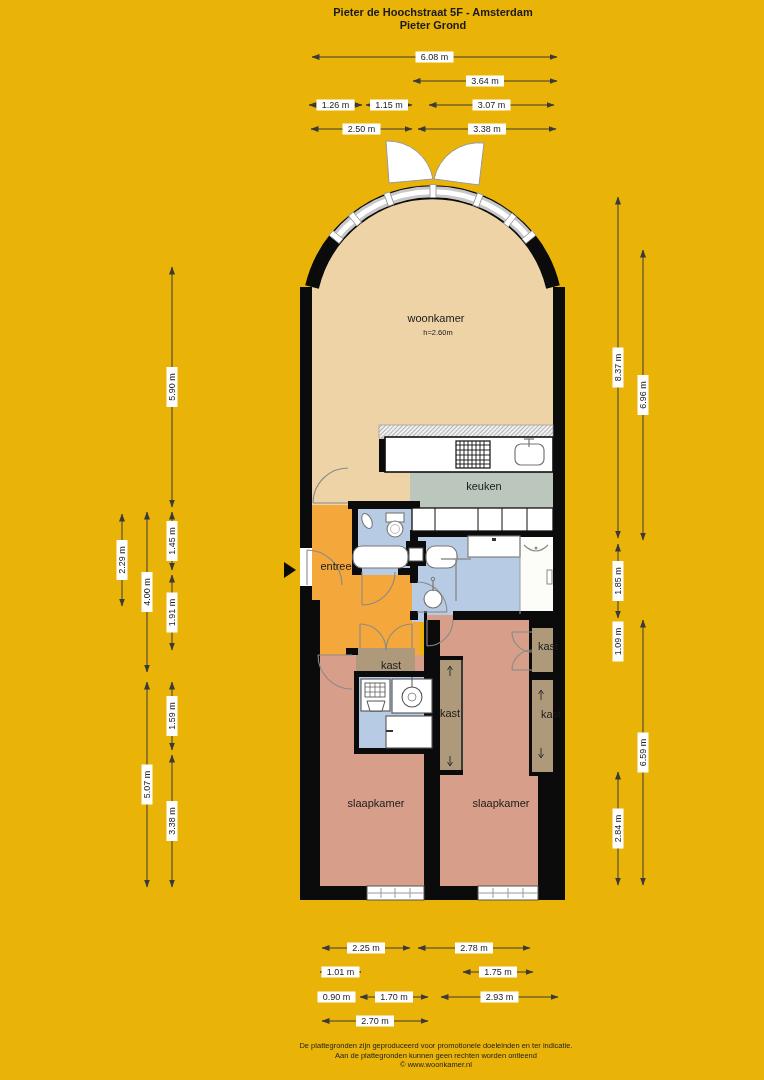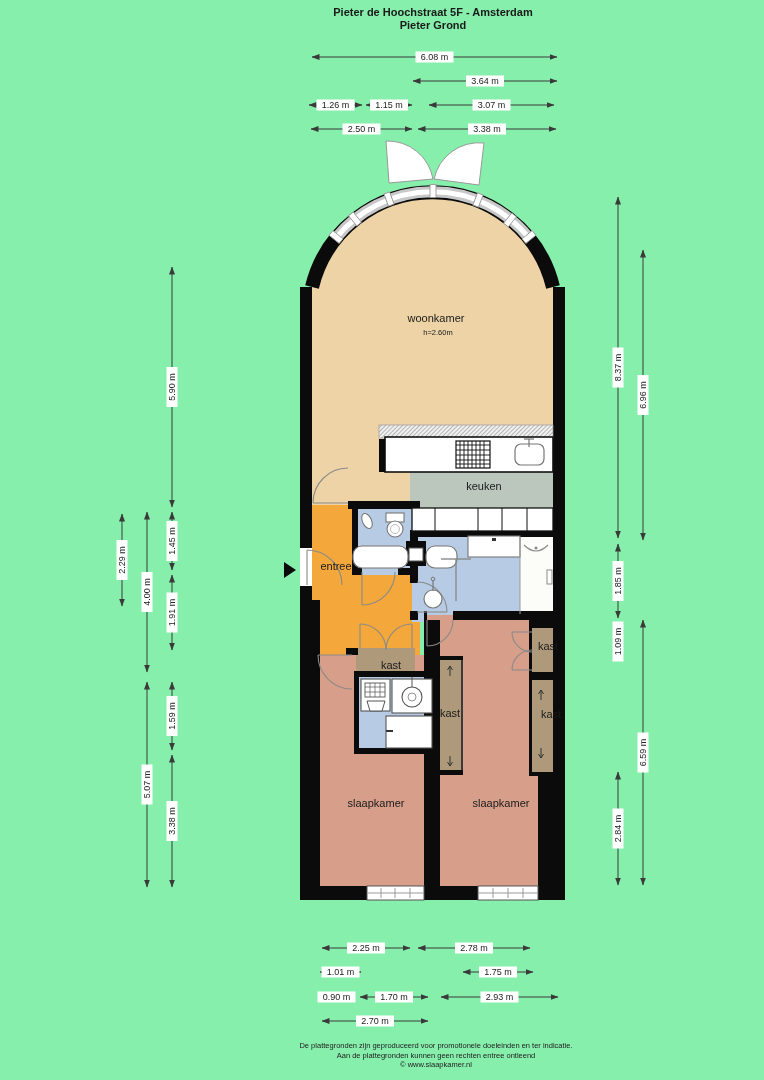--- a/index.html
+++ b/index.html
@@ -1,16 +1,16 @@
 <!DOCTYPE html>
 <html><head>
 <meta charset="utf-8">
 <style>
   html,body{margin:0;padding:0;background:#fff;}
-  #page{position:relative;width:764px;height:1080px;background:#86efac;overflow:hidden;
+  #page{position:relative;width:764px;height:1080px;background:#eab308;overflow:hidden;
         font-family:"Liberation Sans",sans-serif;color:#1a1a1a;}
   #plan-svg{position:absolute;left:0;top:0;}
   .hdr{position:absolute;top:6px;left:433px;transform:translateX(-50%);
        text-align:center;font-size:11px;font-weight:bold;line-height:13px;white-space:nowrap;}
   .ftr{position:absolute;top:1041px;left:436px;transform:translateX(-50%);
        text-align:center;font-size:7.5px;line-height:9.5px;color:#222;white-space:nowrap;}
   .room-label{font-family:"Liberation Sans",sans-serif;font-size:11px;fill:#1a1a1a;text-anchor:middle;}
   .room-sub{font-family:"Liberation Sans",sans-serif;font-size:7.5px;fill:#1a1a1a;text-anchor:middle;}
   .dim-line{stroke:#3a3a3a;stroke-width:1;}
   .dim-bg{fill:#ffffff;}
@@ -404,17 +404,17 @@
         <g>
           <line x1="643" y1="620" x2="643" y2="885" class="dim-line" marker-start="url(#arr)" marker-end="url(#arr)"></line>
           <rect x="637.5" y="732.5" width="11" height="40" class="dim-bg"></rect>
           <text x="643" y="752.5" dy="3" class="dim-text" transform="rotate(-90 643 752.5)">6.59 m</text>
         </g>
       </g>
   </svg>
 
   <div class="ftr">
     <div>De plattegronden zijn geproduceerd voor promotionele doeleinden en ter indicatie.</div>
-    <div>Aan de plattegronden kunnen geen rechten entree ontleend</div>
-    <div>© www.slaapkamer.nl</div>
+    <div>Aan de plattegronden kunnen geen rechten worden ontleend</div>
+    <div>© www.woonkamer.nl</div>
   </div>
 
 </div>
 
 </body></html>

